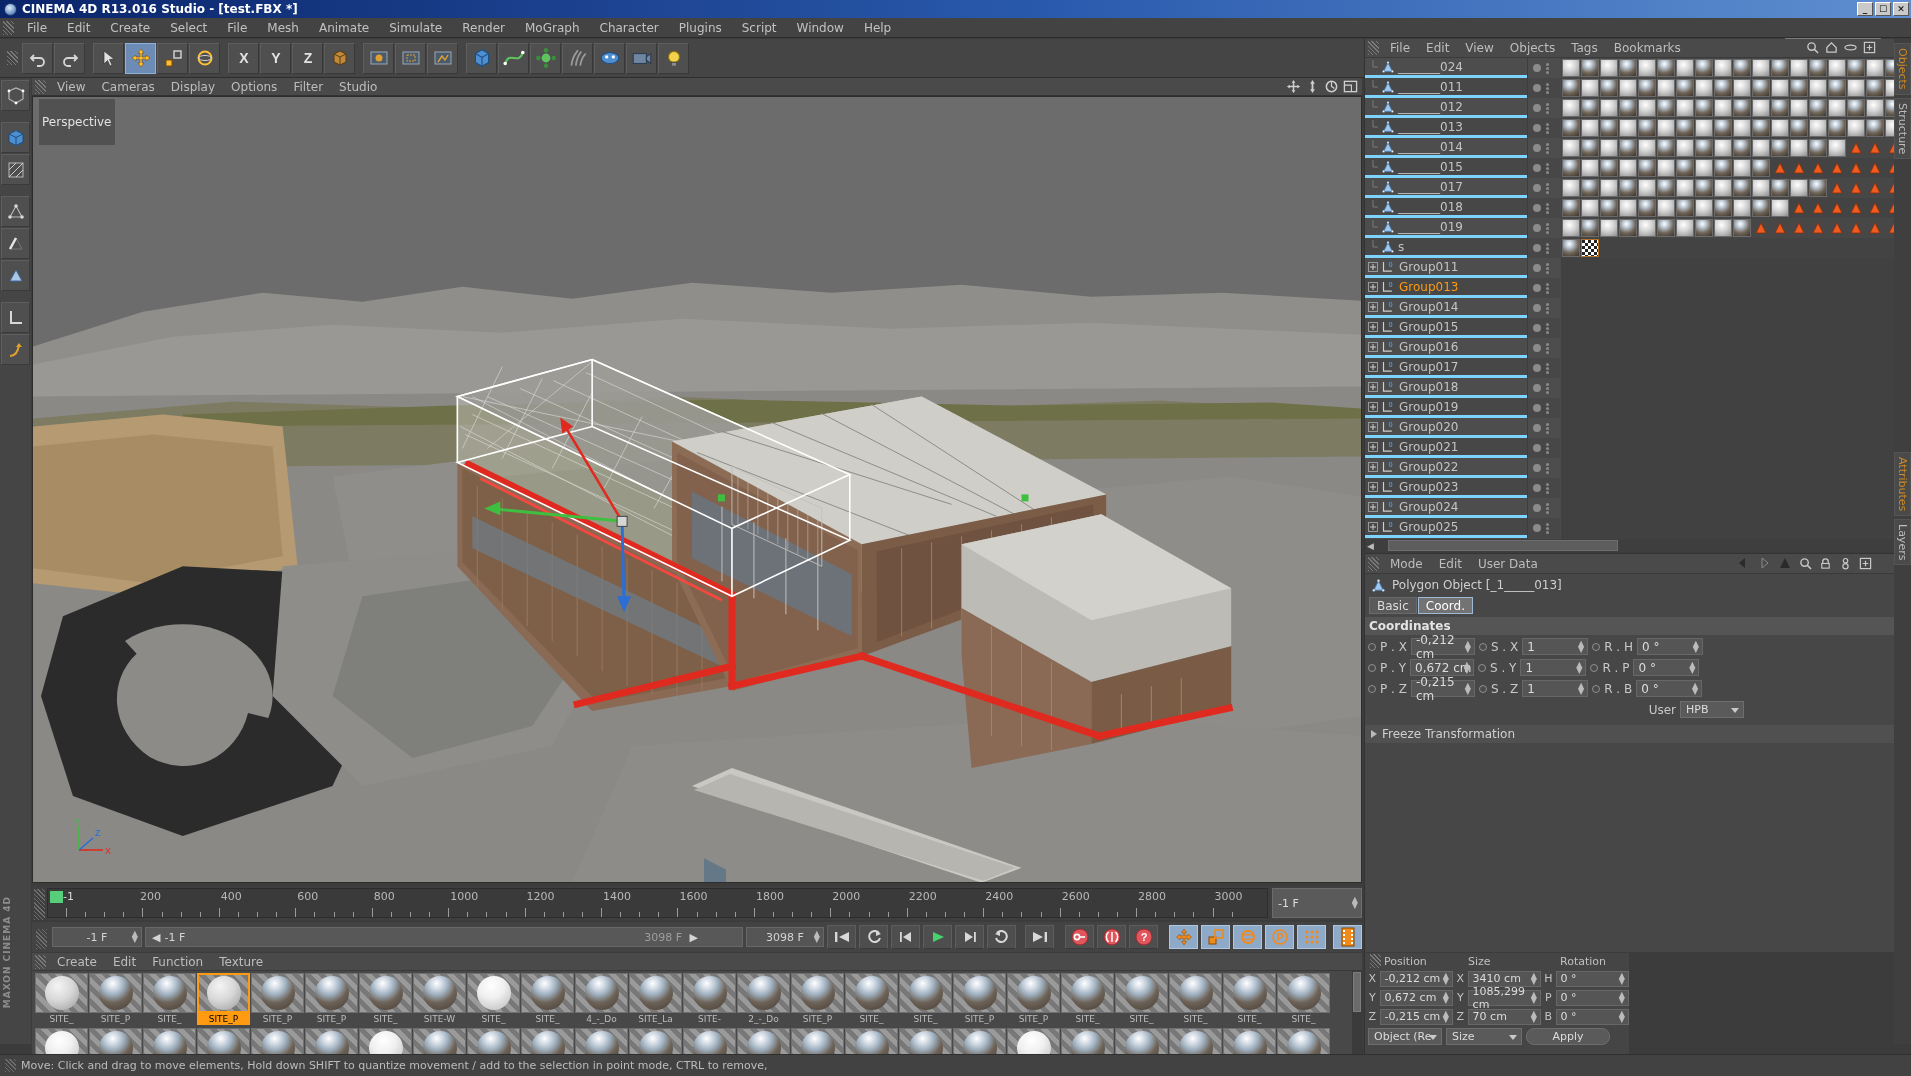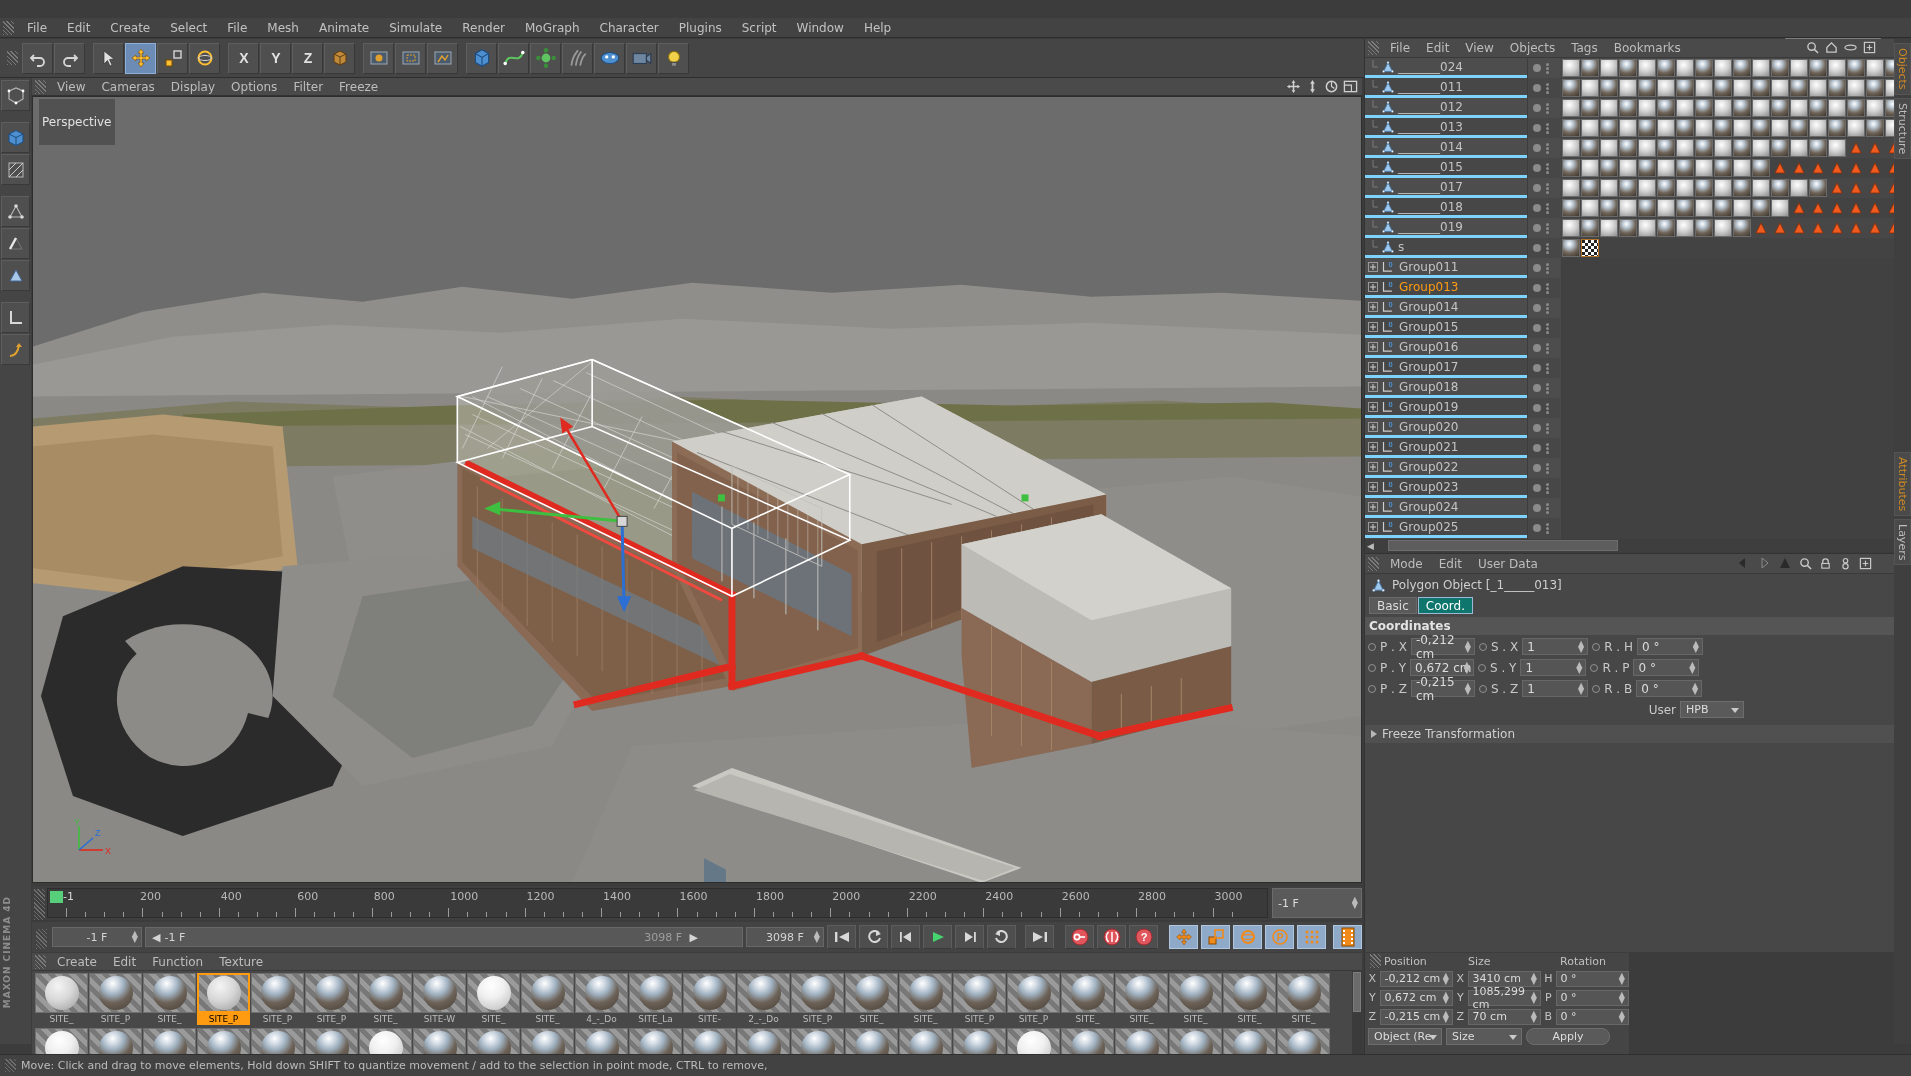--- a/index.html
+++ b/index.html
@@ -160,21 +160,21 @@
   .attrmgr { position:absolute; left:1364px; top:553px; width:530px; height:399px; background:#474747;
      border-left:1px solid #333; border-top:1px solid #333;}
   .amhead { height:20px; display:flex; align-items:center; background:#4a4a4a; position:relative;
      border-bottom:1px solid #3a3a3a;}
   .amhead .mi { padding:0 8px; font-size:12px; color:#bdbdbd; line-height:20px;}
   .amicons { position:absolute; right:22px; top:2px; display:flex; gap:7px; align-items:center;}
   .amobj { height:22px; display:flex; align-items:center; gap:6px; padding-left:6px; font-size:12px; color:#cfcfcf;}
   .amtabs { height:19px; display:flex; align-items:center; gap:1px; padding-left:4px;}
   .amtab { height:17px; padding:0 7px; font-size:12px; background:#5a5a5a; border:1px solid #6a6a6a;
      color:#dcdcdc; display:flex; align-items:center;}
-  .amtab.active { background:#0f766e; border-color:#9cb9d8; color:#fff;}
+  .amtab.active { background:#737373; border-color:#9cb9d8; color:#fff;}
   .amsec { height:18px; background:#555; display:flex; align-items:center; padding-left:4px;
      font-size:12px; font-weight:bold; color:#e4e4e4; margin-top:2px;}
   .amrow { height:19px; display:flex; align-items:center; gap:4px; padding-left:3px; margin-top:2px;}
   .radio { width:8px;height:8px;border-radius:50%; border:1px solid #8f8f8f; background:#4a4a4a; flex:none;}
   .amlab { font-size:12px; color:#c8c8c8; white-space:nowrap;}
   .afield { height:17px; background:#555; border:1px solid #676767; font-size:12px; color:#dcdcdc;
      display:flex; align-items:center; padding-left:4px; position:relative;}
   .freeze { height:18px; display:flex; align-items:center; gap:5px; padding-left:6px; margin-top:6px;
      background:#505050; font-size:12px; color:#cfcfcf;}
   .tri { width:0;height:0; border-top:4px solid transparent;border-bottom:4px solid transparent;
@@ -195,20 +195,29 @@
      background-image:repeating-linear-gradient(45deg,#6e6e6e 0 1px,transparent 1px 3px);}
 
   
   .scene { position:absolute; inset:0; }
 </style>
 </head>
 <body>
 
 <div class="app">
 
+  <div class="titlebar">
+    <div class="logo"></div>
+    <span>CINEMA 4D R13.016 Studio - [test.FBX *]</span>
+    <div class="winbtns">
+      <div class="winbtn">_</div>
+      <div class="winbtn">☐</div>
+      <div class="winbtn">✕</div>
+    </div>
+  </div>
 
   <div class="menubar">
     <div class="grip"></div>
     <div class="mi">File</div>
     <div class="mi">Edit</div>
     <div class="mi">Create</div>
     <div class="mi">Select</div>
     <div class="mi">File</div>
     <div class="mi">Mesh</div>
     <div class="mi">Animate</div>
@@ -415,21 +424,21 @@
   </div>
 
   <div class="vpwrap">
     <div class="vpheader">
       <div class="grip"></div>
       <div class="mi">View</div>
       <div class="mi">Cameras</div>
       <div class="mi">Display</div>
       <div class="mi">Options</div>
       <div class="mi">Filter</div>
-      <div class="mi">Freeze</div>
+      <div class="mi">Studio</div>
       <div class="vpicons">
         <span>
           <svg width="15" height="15" viewBox="0 0 16 16">
               <path d="M8 1 L10 4 H8.8V7.2H12V6L15 8L12 10V8.8H8.8V12H10L8 15L6 12H7.2V8.8H4V10L1 8L4 6V7.2H7.2V4H6Z" fill="#cfcfcf"></path>
             </svg>
         </span>
         <span>
           <svg width="15" height="15" viewBox="0 0 16 16">
               <path d="M8 1 L10.5 5 H9V11H10.5L8 15L5.5 11H7V5H5.5Z" fill="#cfcfcf"></path>
             </svg>

